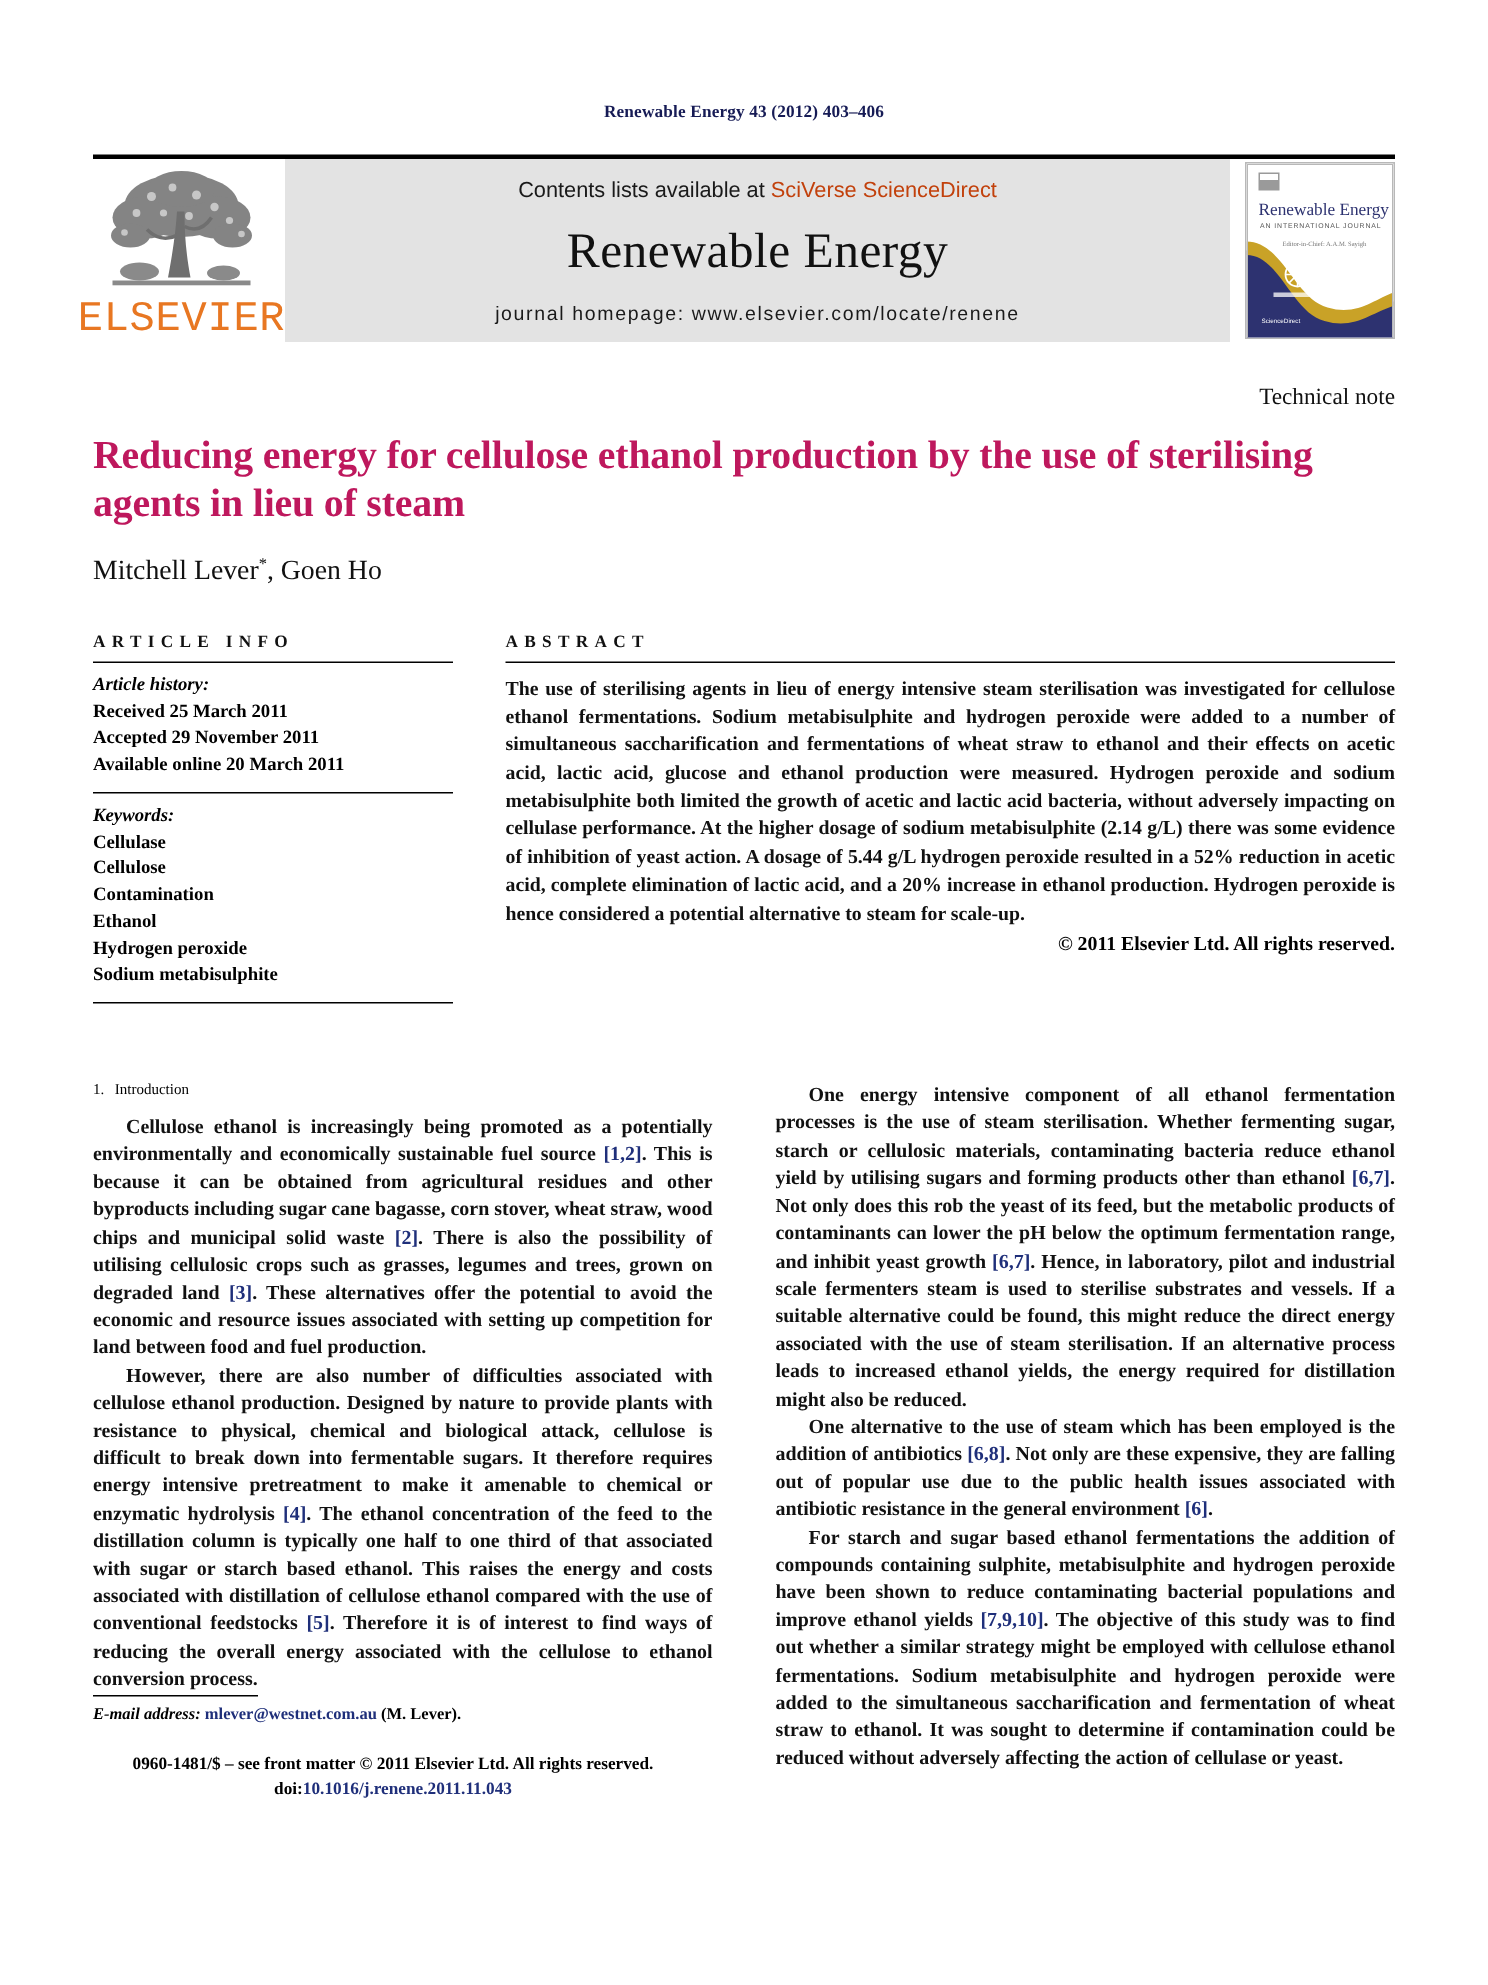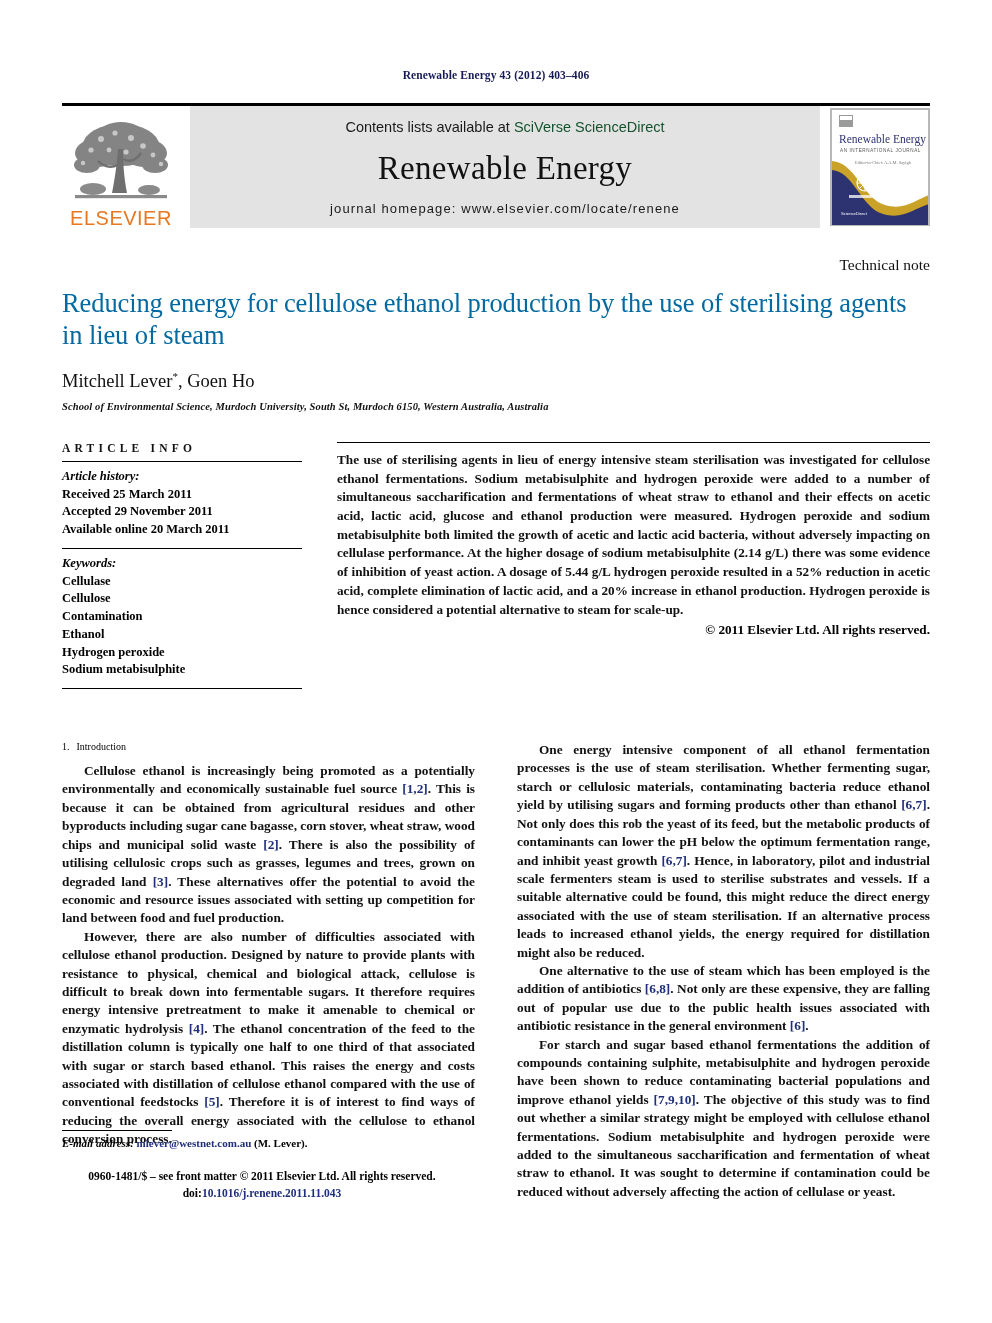--- a/index.html
+++ b/index.html
@@ -48,23 +48,23 @@
     flex: 0 0 118px;
     display: flex;
     flex-direction: column;
     justify-content: flex-end;
     align-items: center;
     padding-top: 4px;
     box-sizing: border-box;
   }
   .tree-svg { display:block; }
   .elsevier-word {
-    font-family: Liberation Sans, sans-serif;
+    font-family: Liberation Mono, monospace;
     color: #e87722;
-    font-size: 20px;
+    font-size: 28px;
     letter-spacing: 0.5px;
     line-height: 1;
     margin-top: 1px;
   }
   .banner {
     flex: 1 1 auto;
     background: #e3e3e3;
     margin-left: 10px;
     margin-right: 10px;
     display: flex;
@@ -72,21 +72,21 @@
     justify-content: space-between;
     align-items: center;
     padding: 13px 0 12px 0;
     box-sizing: border-box;
   }
   .contents-line {
     font-family: "Liberation Sans", sans-serif;
     font-size: 14.5px;
     color: #1a1a1a;
   }
-  .contents-line .link { color: #14532d; }
+  .contents-line .link { color: #c2410c; }
   .journal-name {
     font-family: "Liberation Serif", serif;
     font-size: 33px;
     color: #111;
     letter-spacing: 0.3px;
     line-height: 1.1;
   }
   .homepage-line {
     font-family: "Liberation Sans", sans-serif;
     font-size: 13px;
@@ -110,22 +110,22 @@
     margin-top: 28px;
     font-size: 15.5px;
     font-weight: normal;
     color: #111;
     text-align: right;
   }
   .article-title {
     margin-top: 13px;
     font-size: 26.5px;
     line-height: 1.22;
-    font-weight: normal;
-    color: #0369a1;
+    font-weight: bold;
+    color: #be185d;
     letter-spacing: -0.1px;
   }
   .authors {
     margin-top: 18px;
     font-size: 18.5px;
     color: #111;
   }
   .authors sup { font-size: 11px; vertical-align: super; }
   .affiliation {
     margin-top: 9px;
@@ -321,21 +321,20 @@
         <rect x="18" y="86" width="34" height="3" fill="#ffffff" opacity="0.75"></rect>
         <text x="10" y="106" font-family="Liberation Sans, sans-serif" font-size="4.2" fill="#ffffff">ScienceDirect</text>
         <rect x="0.5" y="0.5" width="97" height="117" fill="none" stroke="#b8b8b8"></rect>
       </svg>
     </div>
   </div>
 
   <div class="doctype">Technical note</div>
   <h1 class="article-title">Reducing energy for cellulose ethanol production by the use of sterilising agents in lieu of steam</h1>
   <div class="authors"><span>Mitchell Lever</span><sup>*</sup><span>, Goen Ho</span></div>
-  <div class="affiliation">School of Environmental Science, Murdoch University, South St, Murdoch 6150, Western Australia, Australia</div>
 
   <div class="info-abstract">
 
     <div class="col-info">
       <div class="sec-head">ARTICLE INFO</div>
       <div class="rule"></div>
       <div class="hist-block">
         <div class="it-label">Article history:</div>
         <div class="info-line">Received 25 March 2011</div>
         <div class="info-line">Accepted 29 November 2011</div>
@@ -348,20 +347,21 @@
         <div class="kw-line">Cellulose</div>
         <div class="kw-line">Contamination</div>
         <div class="kw-line">Ethanol</div>
         <div class="kw-line">Hydrogen peroxide</div>
         <div class="kw-line">Sodium metabisulphite</div>
       </div>
       <div class="rule"></div>
     </div>
 
     <div class="col-abstract">
+      <div class="sec-head">ABSTRACT</div>
       <div class="rule"></div>
       <div class="abstract-body">The use of sterilising agents in lieu of energy intensive steam sterilisation was investigated for cellulose ethanol fermentations. Sodium metabisulphite and hydrogen peroxide were added to a number of simultaneous saccharification and fermentations of wheat straw to ethanol and their effects on acetic acid, lactic acid, glucose and ethanol production were measured. Hydrogen peroxide and sodium metabisulphite both limited the growth of acetic and lactic acid bacteria, without adversely impacting on cellulase performance. At the higher dosage of sodium metabisulphite (2.14 g/L) there was some evidence of inhibition of yeast action. A dosage of 5.44 g/L hydrogen peroxide resulted in a 52% reduction in acetic acid, complete elimination of lactic acid, and a 20% increase in ethanol production. Hydrogen peroxide is hence considered a potential alternative to steam for scale-up.</div>
       <div class="copyright">© 2011 Elsevier Ltd. All rights reserved.</div>
     </div>
   </div>
 
   <div class="body-cols">
     <div class="bcol">
       <div class="sec-title"><span class="num">1.</span><span>Introduction</span></div>
       <p class="para" id="lp0">Cellulose ethanol is increasingly being promoted as a potentially environmentally and economically sustainable fuel source <span class="ref">[1,2]</span>. This is because it can be obtained from agricultural residues and other byproducts including sugar cane bagasse, corn stover, wheat straw, wood chips and municipal solid waste <span class="ref">[2]</span>. There is also the possibility of utilising cellulosic crops such as grasses, legumes and trees, grown on degraded land <span class="ref">[3]</span>. These alternatives offer the potential to avoid the economic and resource issues associated with setting up competition for land between food and fuel production.</p>

